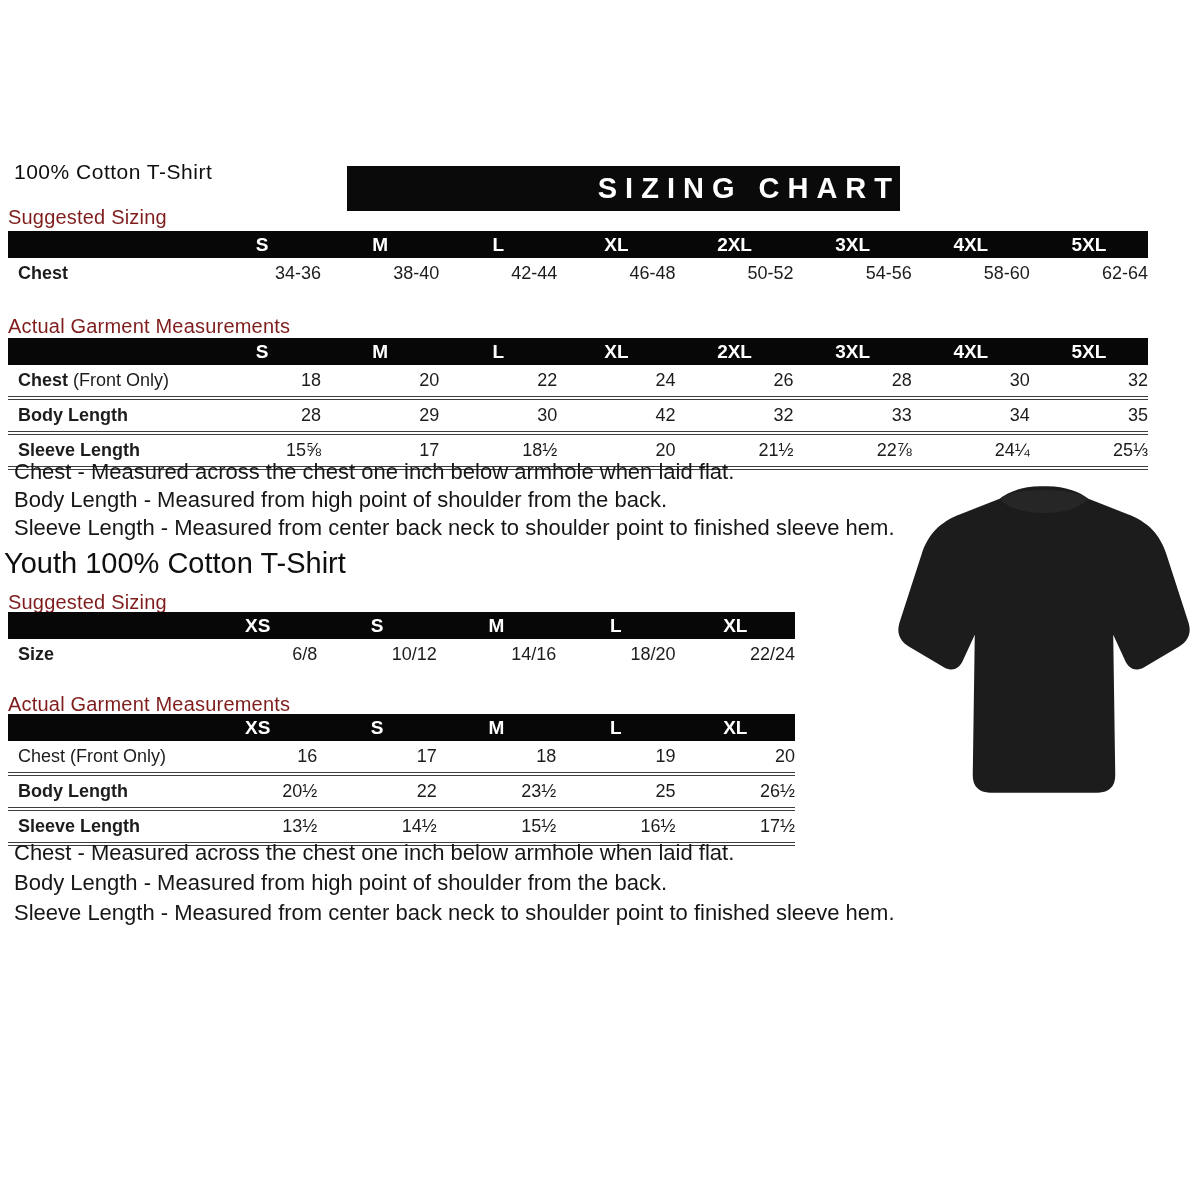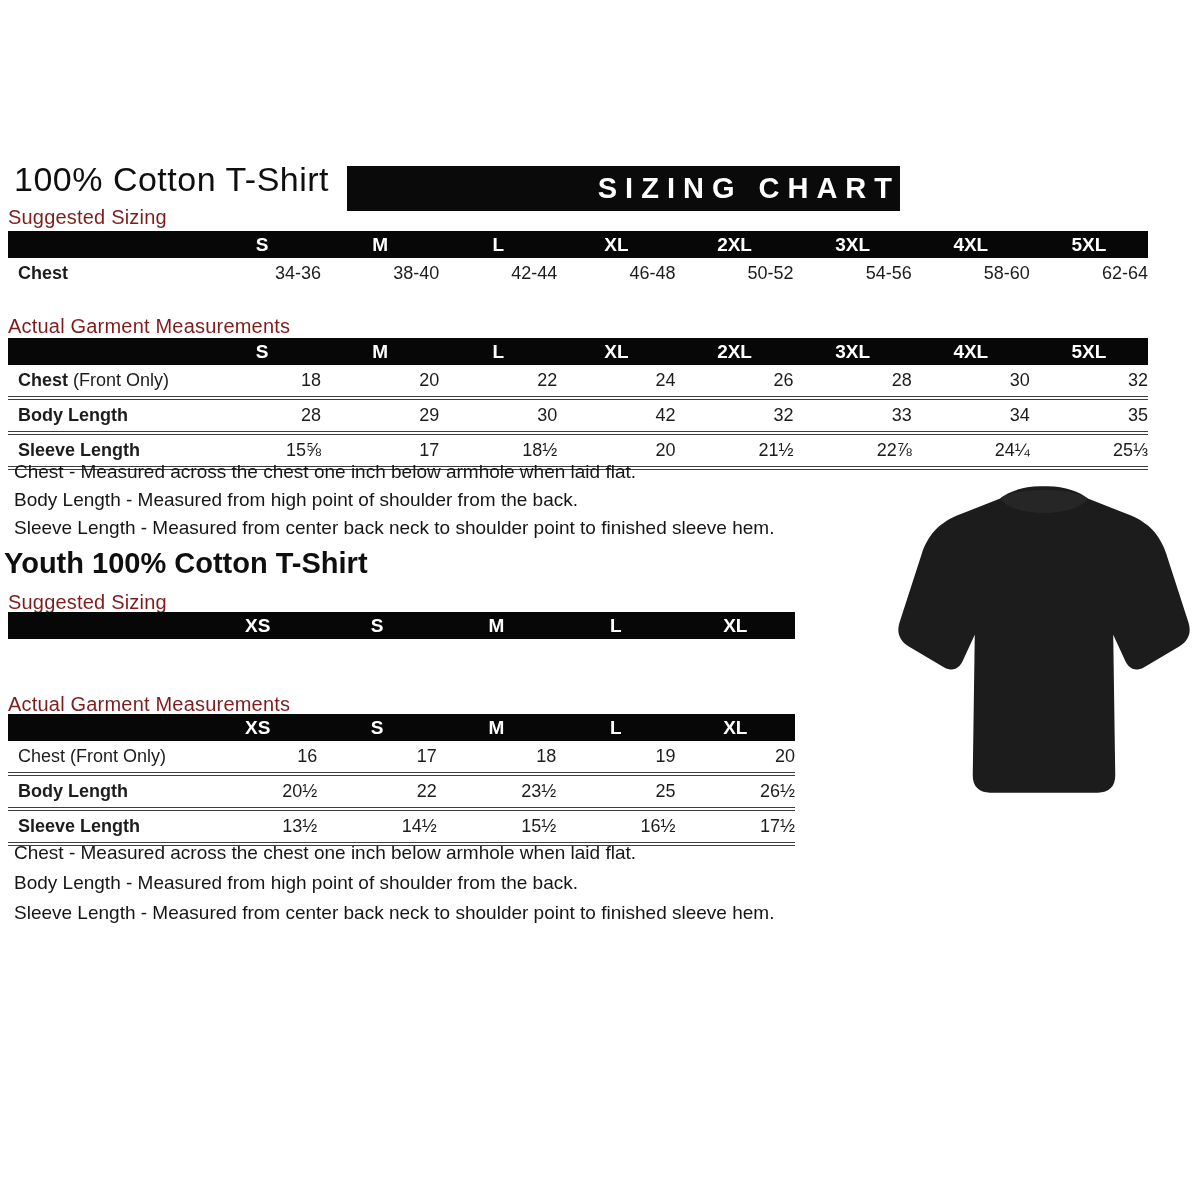--- a/index.html
+++ b/index.html
@@ -8,34 +8,34 @@
     width:1200px;height:1200px;
     background:#ffffff;
     font-family:"Liberation Sans","DejaVu Sans",sans-serif;
     color:#141414;
     overflow:hidden;
   }
   .abs{position:absolute;}
 
   .main-title{
     left:14px;top:160px;
-    font-size:34px;font-weight:500;letter-spacing:.5px;color:#0f0f0f;
+    font-size:21px;font-weight:500;letter-spacing:.5px;color:#0f0f0f;
   }
   .banner{
     left:347px;top:166px;width:553px;height:45px;
     background:#0a0a0a;color:#ffffff;
     display:flex;align-items:center;justify-content:flex-end;
     font-size:29px;font-weight:700;letter-spacing:8px;
   }
   .section-label{
     font-size:20px;color:#7f1d1d;letter-spacing:.2px;
   }
   .youth-title{
     left:4px;top:547px;
-    font-size:29px;font-weight:700;color:#0f0f0f;
+    font-size:29px;font-weight:400;color:#0f0f0f;
   }
 
   table.tbl{
     border-collapse:collapse;table-layout:fixed;
     font-size:18px;color:#1c1c1c;
   }
   table.tbl tr.hdr th{
     background:#070707;color:#ffffff;
     font-size:19px;font-weight:700;
     height:27px;padding:0;text-align:center;vertical-align:middle;
@@ -44,21 +44,21 @@
     text-align:right;vertical-align:middle;height:31px;padding:0;
   }
   table.tbl td.rl{
     text-align:left;padding-left:10px;font-weight:700;
   }
   table.tbl td.rl .suffix{font-weight:400;}
   table.tbl tr.sep td{border-bottom:4px double #3d3d3d;}
   col.c-lbl-a{width:195px;}
   col.c-lbl-y{width:190px;}
 
-  .notes{font-size:19px;color:#161616;}
+  .notes{font-size:22px;color:#161616;}
   .notes .note-line{white-space:nowrap;}
   .notes-adult .note-line{line-height:28px;}
   .notes-youth .note-line{line-height:30px;}
 
   .tshirt-wrap{left:891px;top:472px;width:306px;height:340px;}
 </style>
 </head>
 <body>
 
 <div class="page">
@@ -173,20 +173,28 @@
         <col span="5">
       </colgroup>
     <tbody>
         <tr class="hdr">
       <th></th>
       <th>XS</th>
       <th>S</th>
       <th>M</th>
       <th>L</th>
       <th>XL</th>
+    </tr>
+    <tr>
+      <td class="rl">Size</td>
+      <td>6/8</td>
+      <td>10/12</td>
+      <td>14/16</td>
+      <td>18/20</td>
+      <td>22/24</td>
     </tr>
   </tbody>
     </table>
 
   <div class="abs section-label" style="left:8px;top:693px;">Actual Garment Measurements</div>
 
   <table class="abs tbl" style="left:8px;top:714px;width:787px;">
     <colgroup>
         <col class="c-lbl-y">
         <col span="5">

